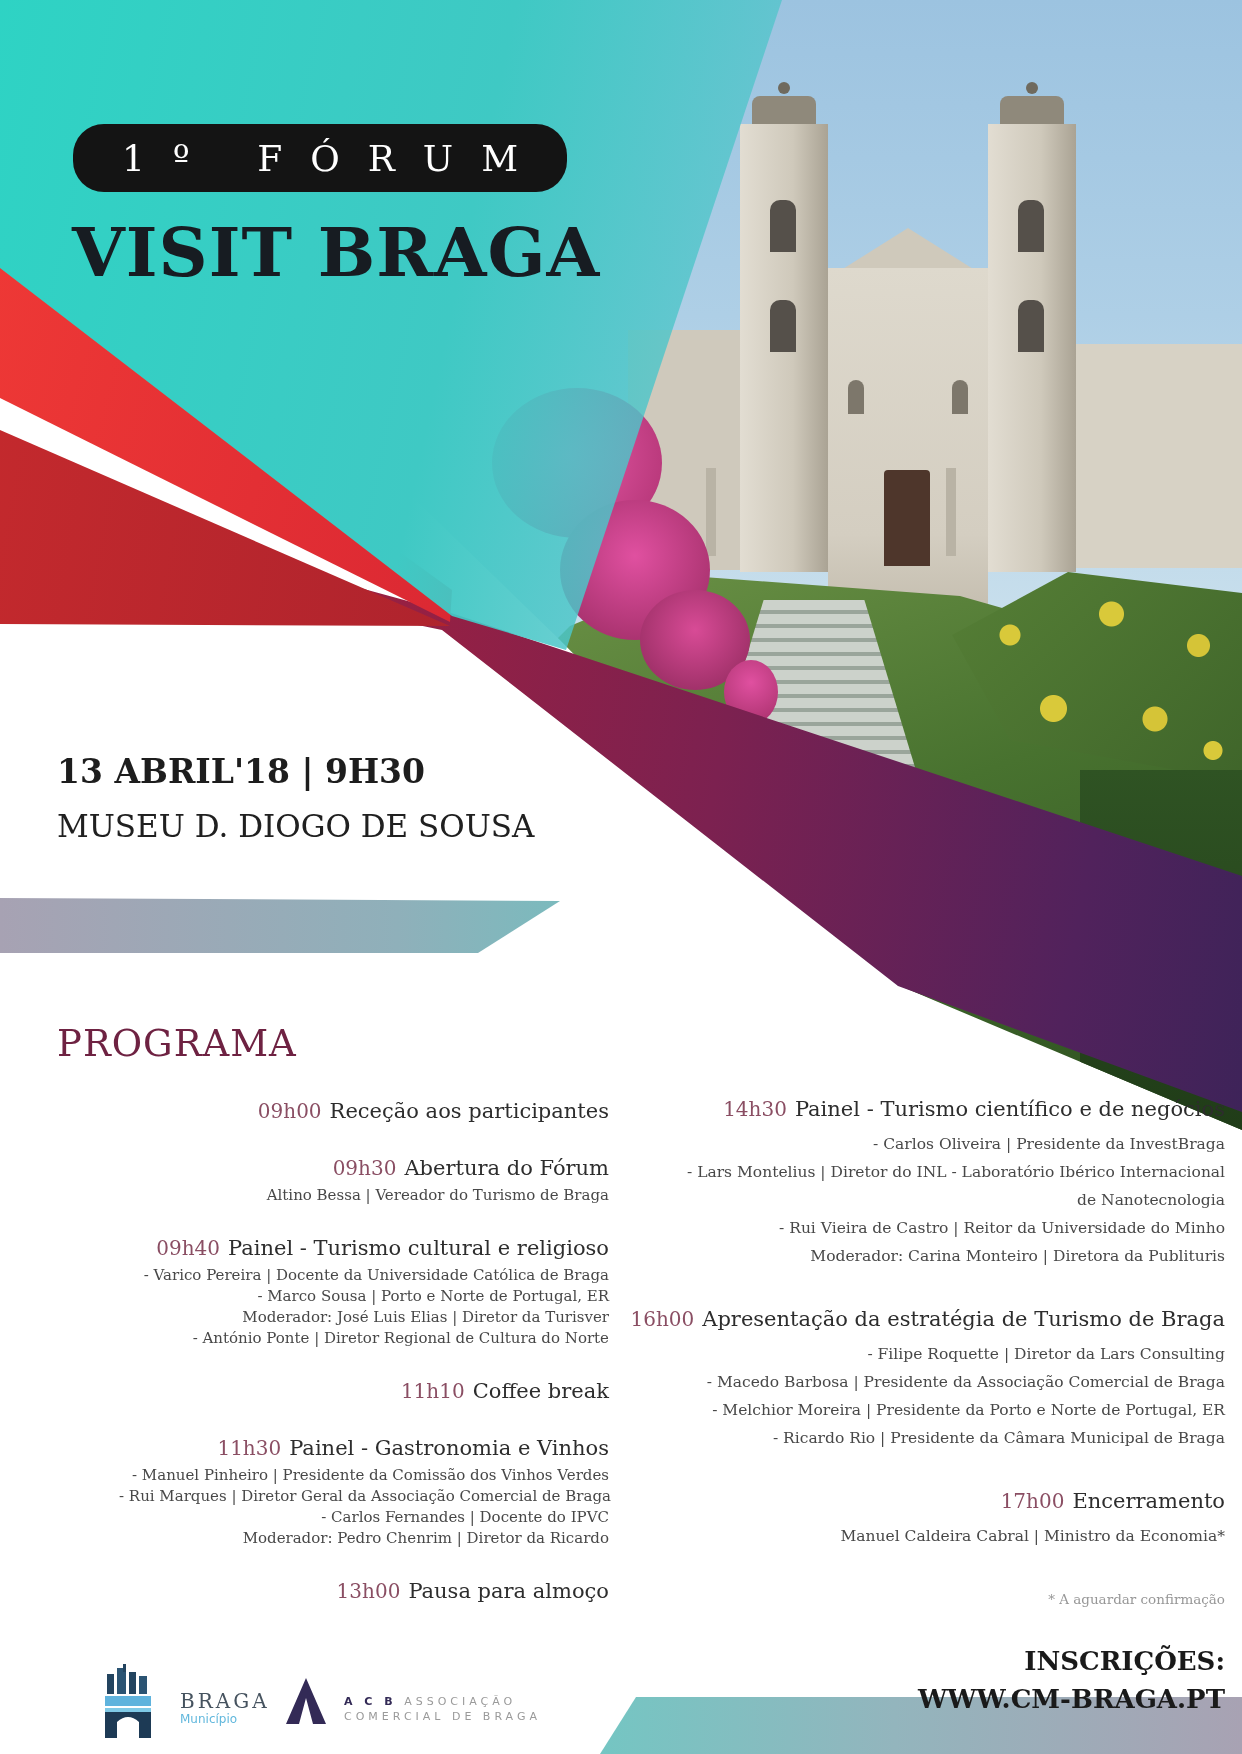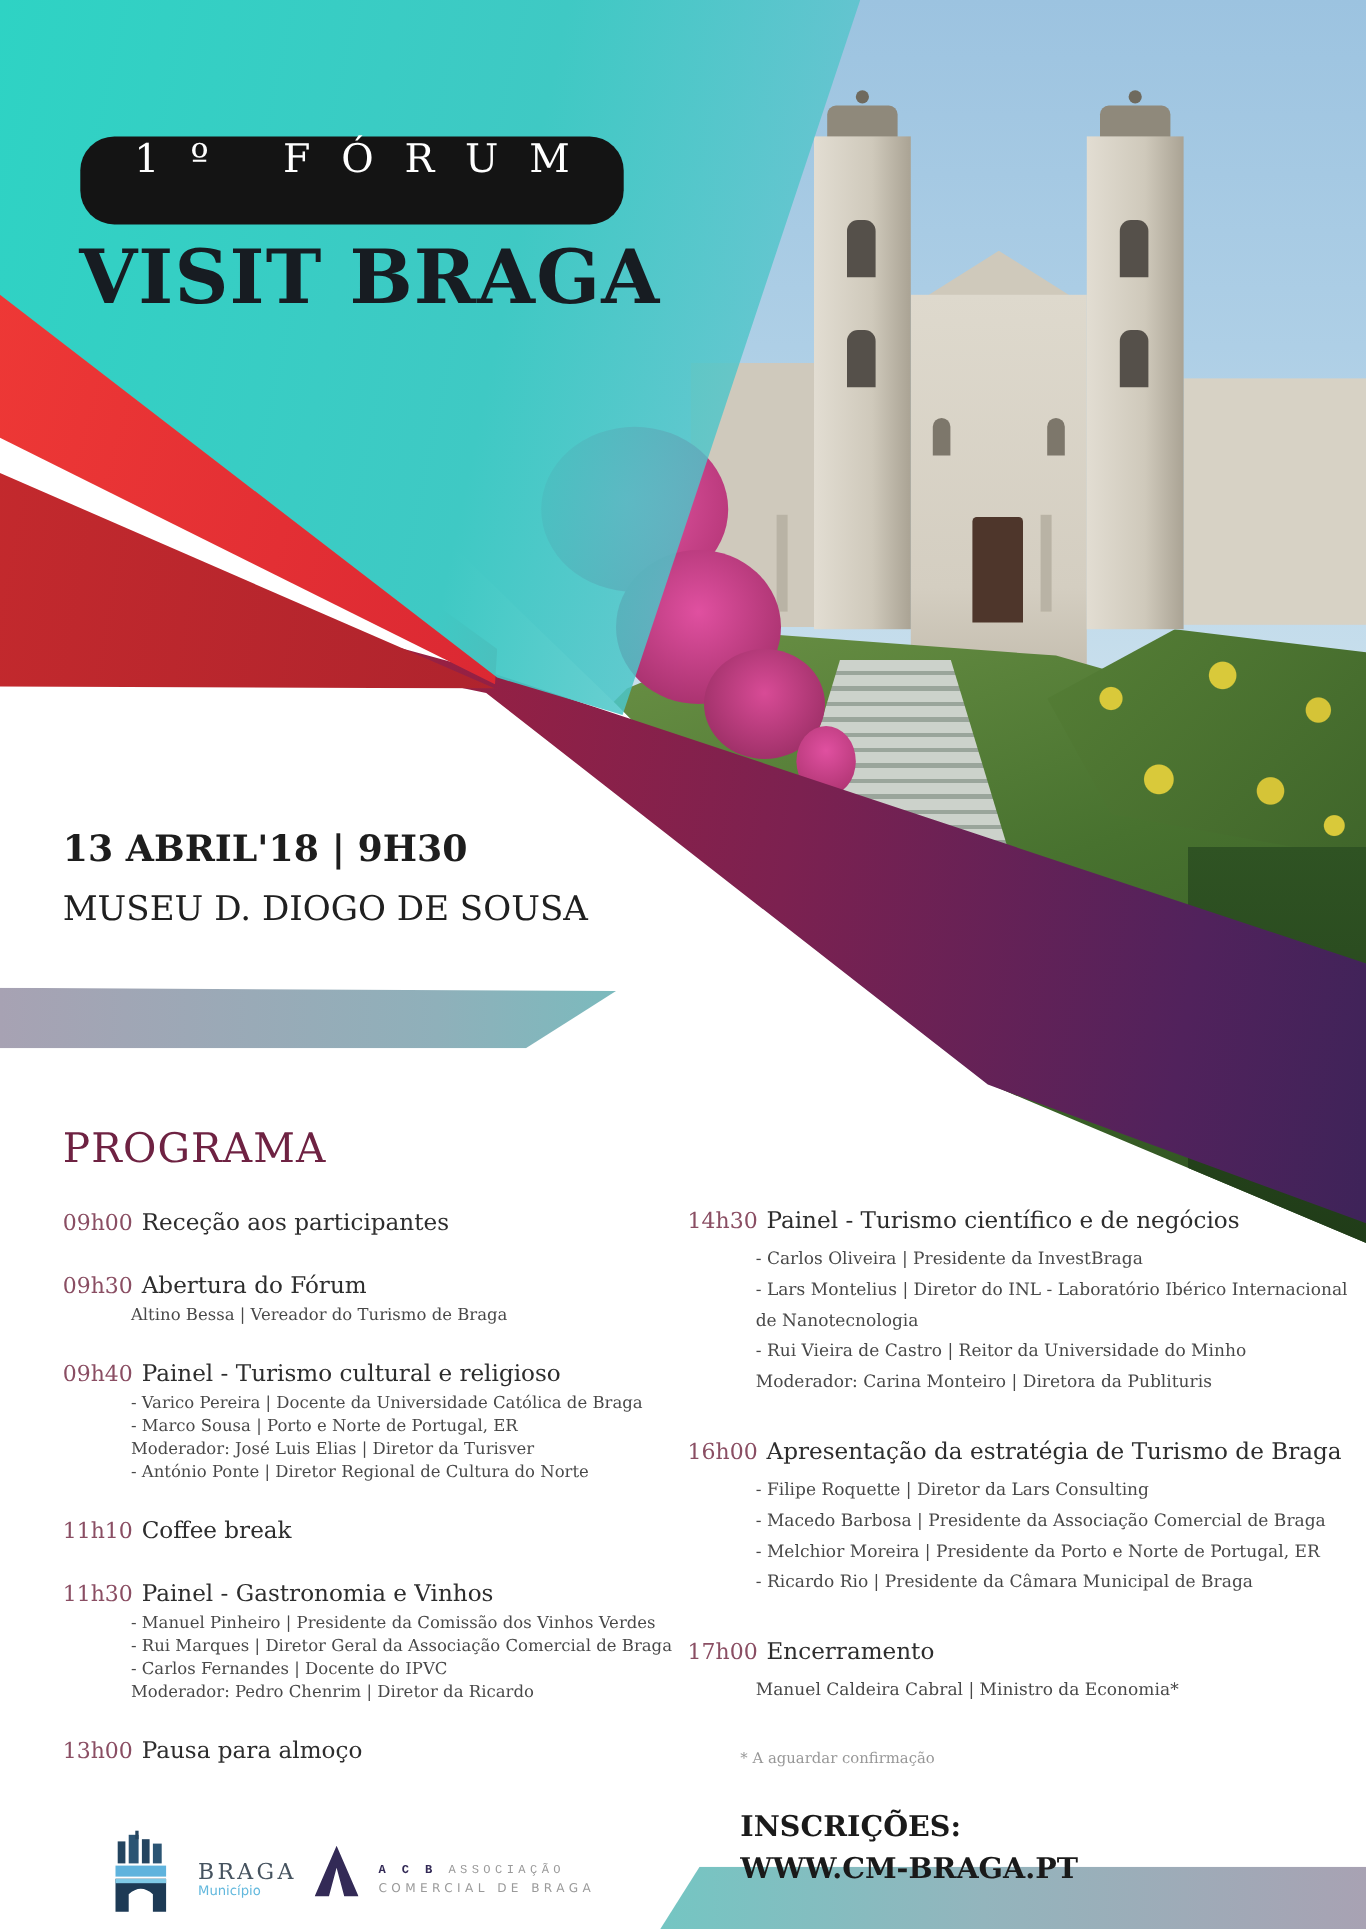--- a/index.html
+++ b/index.html
@@ -81,31 +81,31 @@
       clip-path:polygon(0 0,782px 0,566px 650px,452px 616px,0 268px);
       background:linear-gradient(102deg,#2ed3c4 0%,#3fc9c4 32%,rgba(110,190,212,0.60) 62%,rgba(150,205,225,0.12) 90%);}
   .mid-band{left:0;top:0;width:1242px;height:1754px;
       clip-path:polygon(0 898px,560px 901px,478px 953px,0 953px);
       background:linear-gradient(90deg,#a7a2b3 0%,#8fb0ba 32%,#52cfc4 72%,#3bd8ca 100%);}
   .bottom-bar{left:0;top:0;width:1242px;height:1754px;
       clip-path:polygon(636px 1697px,1242px 1697px,1242px 1754px,600px 1754px);
       background:linear-gradient(90deg,#3edccc 0%,#63cfc6 35%,#93b5bd 72%,#a8a2b3 100%);}
 
   
-  .title-bar{left:73px;top:124px;width:494px;height:80px;background:#141414;
-             display:flex;align-items:flex-start;justify-content:center;border-radius:31px;}
+  .title-bar{left:73px;top:124px;width:494px;height:68px;background:#141414;
+             display:flex;align-items:center;justify-content:center;border-radius:31px;}
   .title-bar span{color:#ffffff;font-size:36px;letter-spacing:28px;padding-left:28px;white-space:nowrap;}
   .main-title{left:72px;top:212px;font-size:68px;font-weight:bold;color:#171c22;
               letter-spacing:1px;white-space:nowrap;}
   .date-line{left:57px;top:752px;font-size:33px;font-weight:bold;color:#1d1d1d;white-space:nowrap;}
   .venue-line{left:57px;top:808px;font-size:31px;color:#202020;white-space:nowrap;}
 
   
   .prog-title{left:57px;top:1022px;font-size:37px;color:#6e2242;letter-spacing:1px;}
-  .col{line-height:26px;}
+  .col{line-height:26px;text-align:right;}
   .col-left{left:57px;top:1098px;width:552px;}
   .col-right{left:625px;top:1096px;width:600px;}
   .sched-item{margin-bottom:29px;}
   .col-right .sched-item{margin-bottom:36px;}
   .sched-head{white-space:nowrap;}
   .time{font-size:20px;color:#8a4e63;margin-right:8px;}
   .stitle{font-size:21px;color:#2d2d2d;}
   .sched-details{margin-left:62px;margin-top:2px;}
   .col-right .sched-details{margin-top:6px;}
   .detail{font-size:15px;color:#484848;line-height:21px;white-space:nowrap;}
@@ -113,21 +113,21 @@
   .footnote{margin-left:48px;margin-top:18px;font-size:13.5px;color:#979797;white-space:nowrap;}
   .inscr{margin-left:48px;margin-top:30px;font-size:26px;font-weight:bold;color:#1a1a1a;line-height:38px;}
 
   
   .braga-logo{left:103px;top:1664px;width:52px;height:76px;}
   .braga-text{left:180px;top:1690px;}
   .braga-name{font-size:20px;color:#46535f;letter-spacing:3px;line-height:22px;}
   .braga-sub{font-size:12px;color:#62b8dd;font-family:"DejaVu Sans",sans-serif;}
   .acb-logo{left:286px;top:1678px;width:40px;height:46px;}
   .acb-text{left:344px;top:1694px;font-family:"DejaVu Sans",sans-serif;}
-  .acb-line1{font-size:11px;letter-spacing:4px;line-height:15px;white-space:nowrap;font-family:Liberation Mono, monospace;}
+  .acb-line1{font-size:11px;letter-spacing:4px;line-height:15px;white-space:nowrap;}
   .acb-acronym{color:#332a56;font-weight:bold;}
   .acb-gray{color:#9a9a9a;}
   .acb-line2{font-size:11px;letter-spacing:4px;color:#9a9a9a;line-height:15px;white-space:nowrap;}
 </style>
 </head>
 <body>
 
 <div class="poster">
 
   <div class="abs photo">

